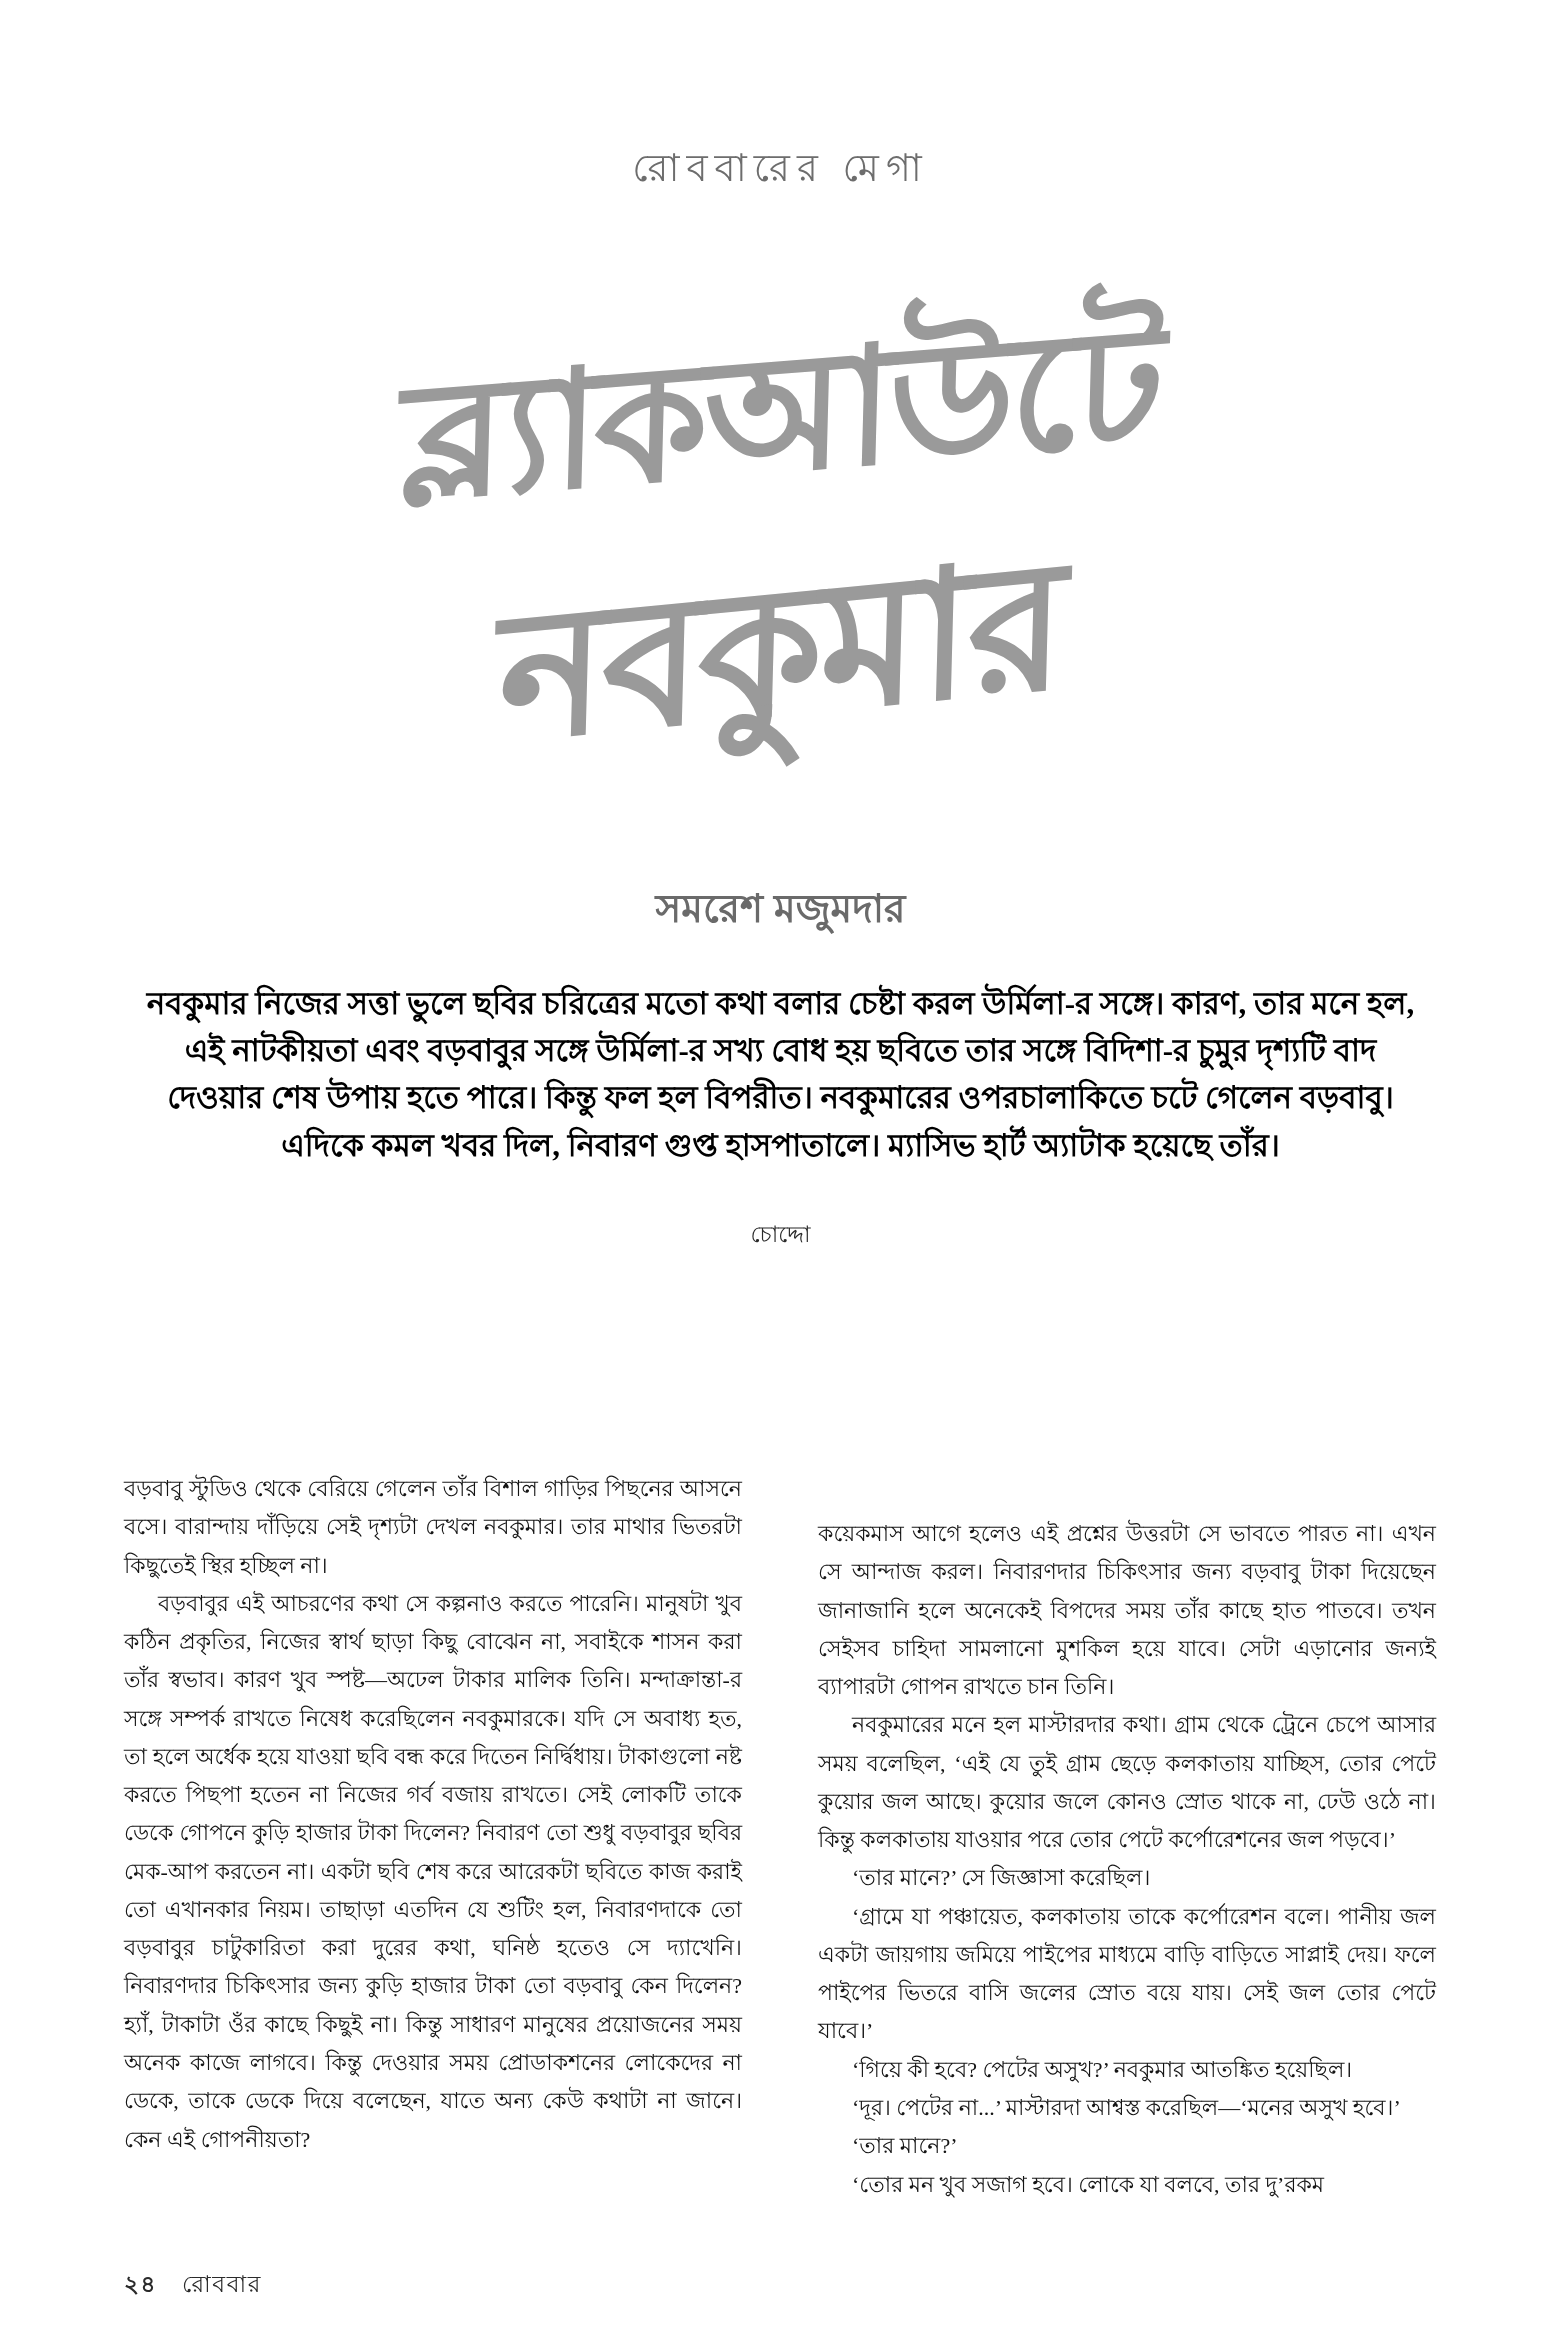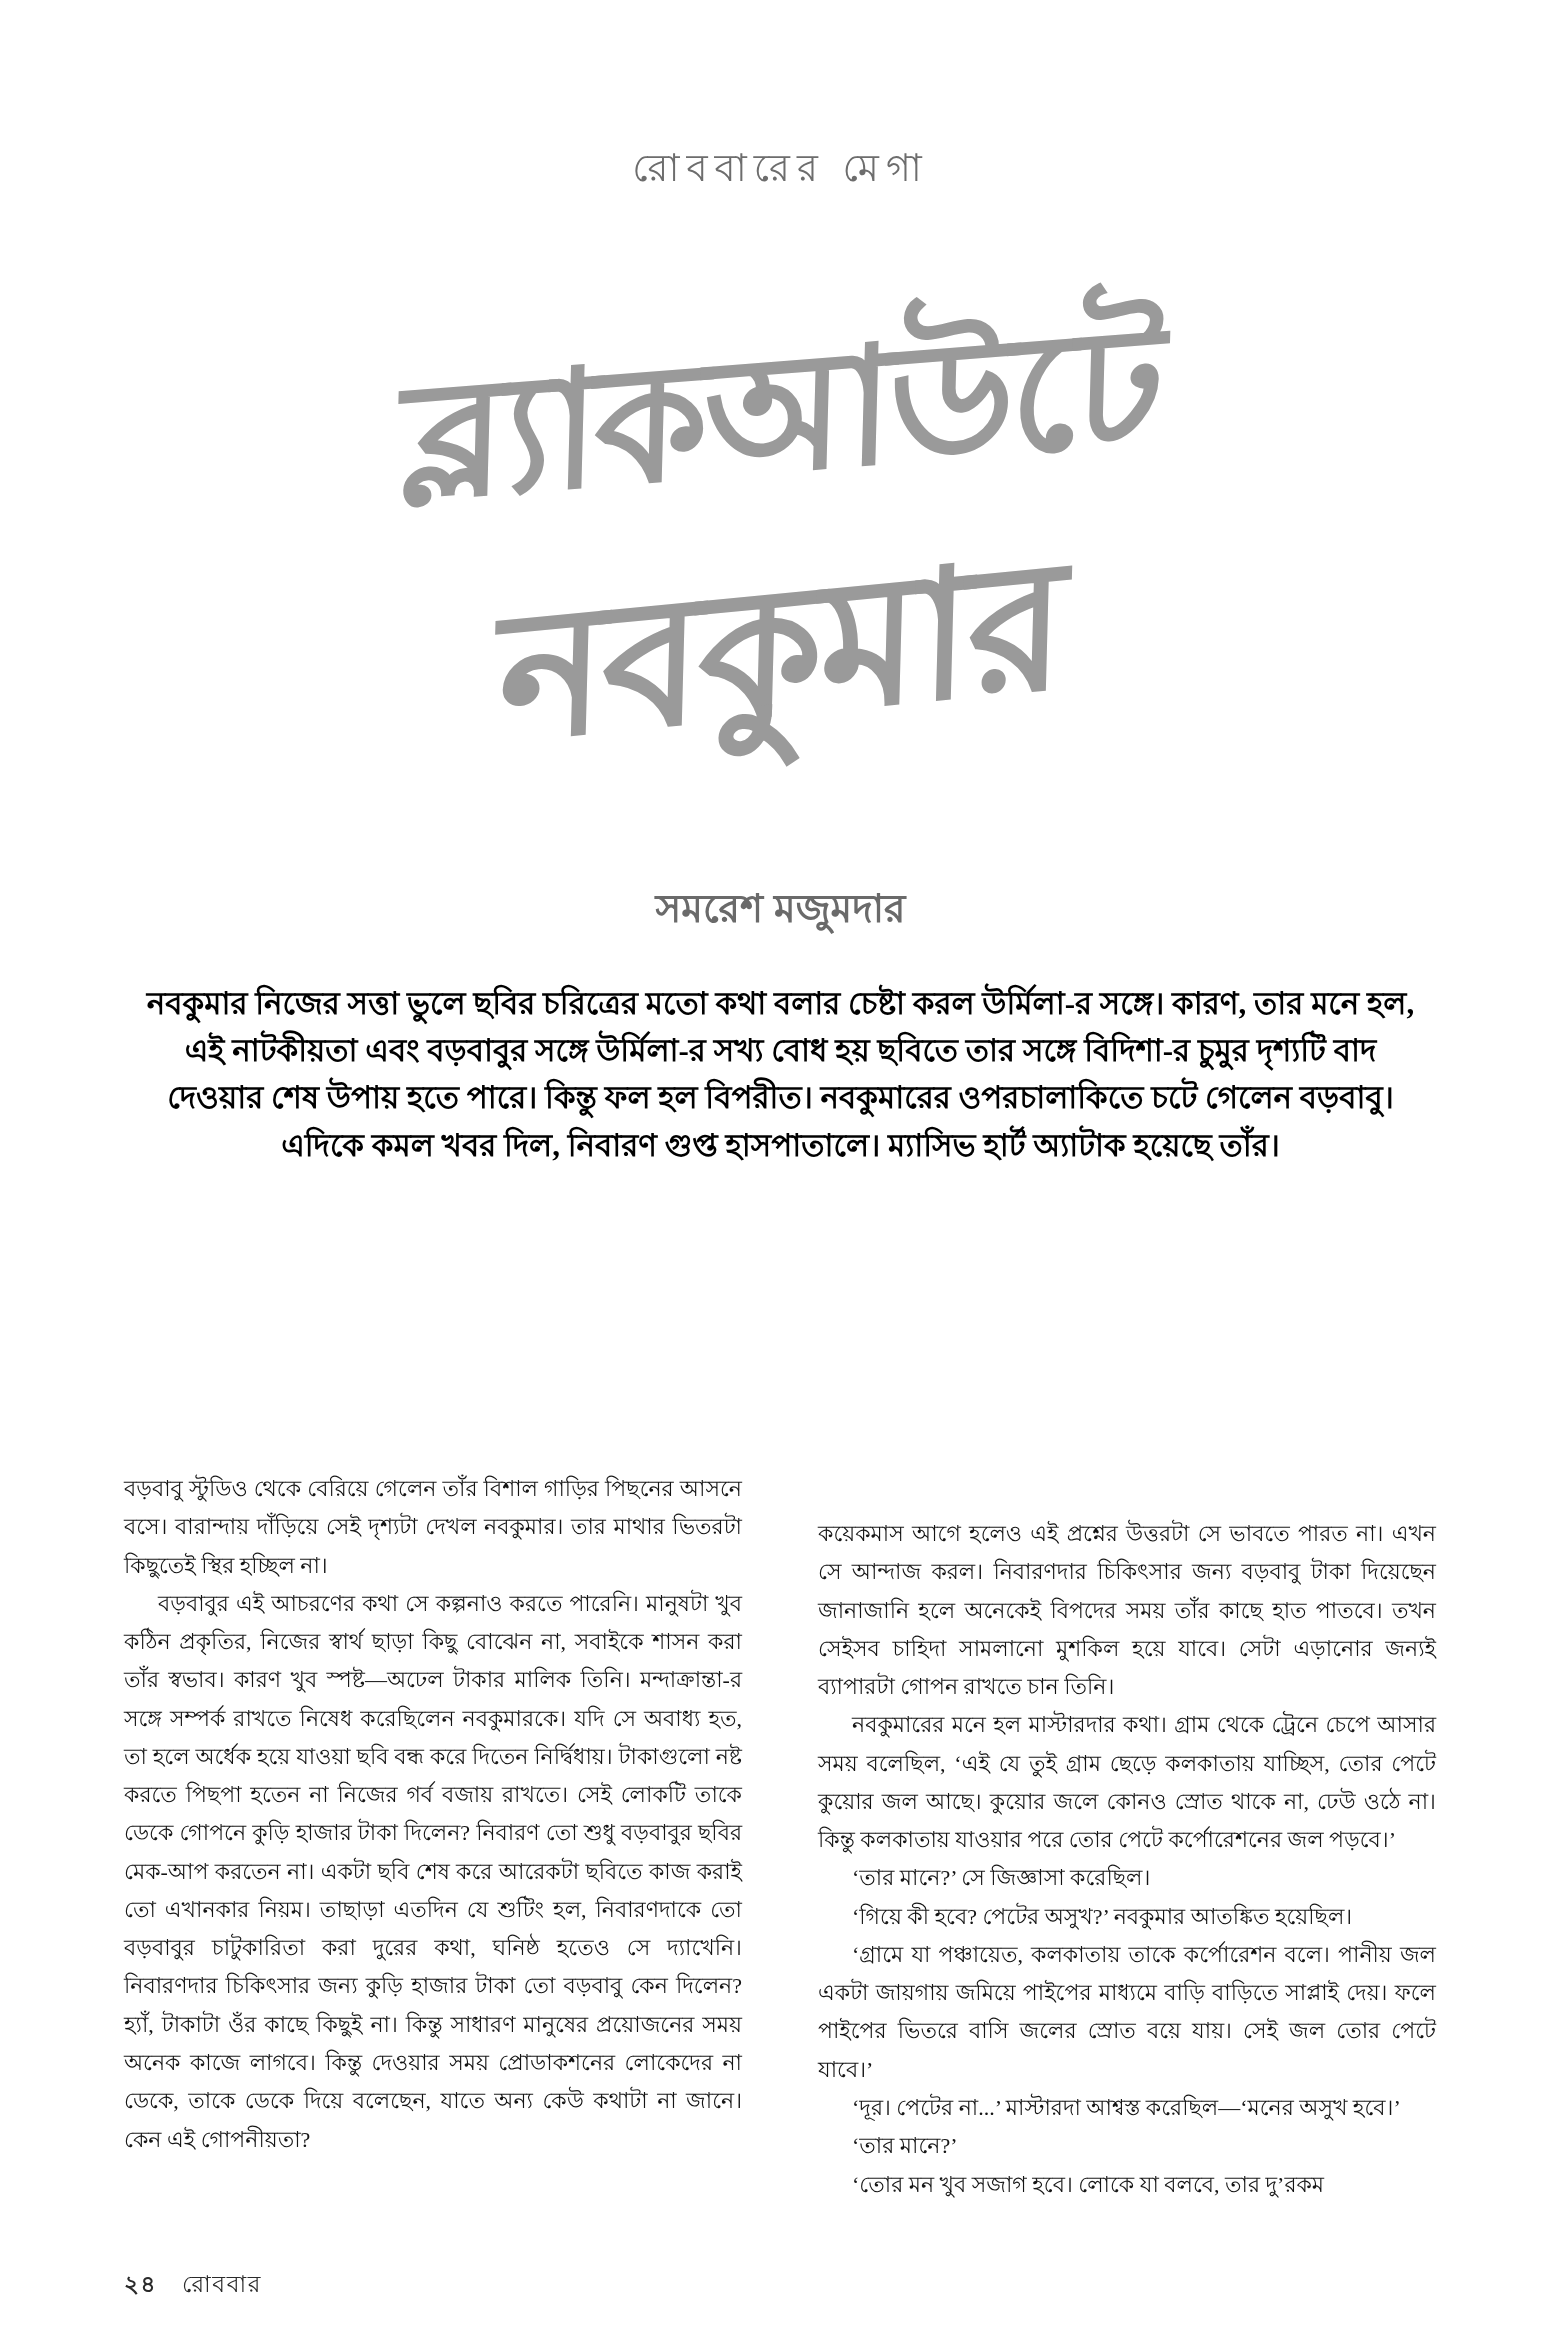--- a/index.html
+++ b/index.html
@@ -141,32 +141,33 @@
 
   <div class="logo-wrap">
     <div class="logo-line logo-line-1">ব্ল্যাকআউটে</div>
     <div class="logo-line logo-line-2">নবকুমার</div>
   </div>
 
   <div class="byline">সমরেশ মজুমদার</div>
 
   <div class="standfirst">নবকুমার নিজের সত্তা ভুলে ছবির চরিত্রের মতো কথা বলার চেষ্টা করল উর্মিলা-র সঙ্গে। কারণ, তার মনে হল, এই নাটকীয়তা এবং বড়বাবুর সঙ্গে উর্মিলা-র সখ্য বোধ হয় ছবিতে তার সঙ্গে বিদিশা-র চুমুর দৃশ্যটি বাদ দেওয়ার শেষ উপায় হতে পারে। কিন্তু ফল হল বিপরীত। নবকুমারের ওপরচালাকিতে চটে গেলেন বড়বাবু। এদিকে কমল খবর দিল, নিবারণ গুপ্ত হাসপাতালে। ম্যাসিভ হার্ট অ্যাটাক হয়েছে তাঁর।</div>
 
+  <div class="chapter">চোদ্দো</div>
 
   <div class="columns">
     <div class="col col-left">
       <p>বড়বাবু স্টুডিও থেকে বেরিয়ে গেলেন তাঁর বিশাল গাড়ির পিছনের আসনে বসে। বারান্দায় দাঁড়িয়ে সেই দৃশ্যটা দেখল নবকুমার। তার মাথার ভিতরটা কিছুতেই স্থির হচ্ছিল না।</p>
       <p class="indent">বড়বাবুর এই আচরণের কথা সে কল্পনাও করতে পারেনি। মানুষটা খুব কঠিন প্রকৃতির, নিজের স্বার্থ ছাড়া কিছু বোঝেন না, সবাইকে শাসন করা তাঁর স্বভাব। কারণ খুব স্পষ্ট—অঢেল টাকার মালিক তিনি। মন্দাক্রান্তা-র সঙ্গে সম্পর্ক রাখতে নিষেধ করেছিলেন নবকুমারকে। যদি সে অবাধ্য হত, তা হলে অর্ধেক হয়ে যাওয়া ছবি বন্ধ করে দিতেন নির্দ্বিধায়। টাকাগুলো নষ্ট করতে পিছপা হতেন না নিজের গর্ব বজায় রাখতে। সেই লোকটি তাকে ডেকে গোপনে কুড়ি হাজার টাকা দিলেন? নিবারণ তো শুধু বড়বাবুর ছবির মেক-আপ করতেন না। একটা ছবি শেষ করে আরেকটা ছবিতে কাজ করাই তো এখানকার নিয়ম। তাছাড়া এতদিন যে শুটিং হল, নিবারণদাকে তো বড়বাবুর চাটুকারিতা করা দুরের কথা, ঘনিষ্ঠ হতেও সে দ্যাখেনি। নিবারণদার চিকিৎসার জন্য কুড়ি হাজার টাকা তো বড়বাবু কেন দিলেন? হ্যাঁ, টাকাটা ওঁর কাছে কিছুই না। কিন্তু সাধারণ মানুষের প্রয়োজনের সময় অনেক কাজে লাগবে। কিন্তু দেওয়ার সময় প্রোডাকশনের লোকেদের না ডেকে, তাকে ডেকে দিয়ে বলেছেন, যাতে অন্য কেউ কথাটা না জানে। কেন এই গোপনীয়তা?</p>
     </div>
     <div class="col col-right">
       <p>কয়েকমাস আগে হলেও এই প্রশ্নের উত্তরটা সে ভাবতে পারত না। এখন সে আন্দাজ করল। নিবারণদার চিকিৎসার জন্য বড়বাবু টাকা দিয়েছেন জানাজানি হলে অনেকেই বিপদের সময় তাঁর কাছে হাত পাতবে। তখন সেইসব চাহিদা সামলানো মুশকিল হয়ে যাবে। সেটা এড়ানোর জন্যই ব্যাপারটা গোপন রাখতে চান তিনি।</p>
       <p class="indent">নবকুমারের মনে হল মাস্টারদার কথা। গ্রাম থেকে ট্রেনে চেপে আসার সময় বলেছিল, ‘এই যে তুই গ্রাম ছেড়ে কলকাতায় যাচ্ছিস, তোর পেটে কুয়োর জল আছে। কুয়োর জলে কোনও স্রোত থাকে না, ঢেউ ওঠে না। কিন্তু কলকাতায় যাওয়ার পরে তোর পেটে কর্পোরেশনের জল পড়বে।’</p>
       <p class="indent">‘তার মানে?’ সে জিজ্ঞাসা করেছিল।</p>
+      <p class="indent">‘গ্রামে যা পঞ্চায়েত, কলকাতায় তাকে কর্পোরেশন বলে। পানীয় জল একটা জায়গায় জমিয়ে পাইপের মাধ্যমে বাড়ি বাড়িতে সাপ্লাই দেয়। ফলে পাইপের ভিতরে বাসি জলের স্রোত বয়ে যায়। সেই জল তোর পেটে যাবে।’</p>
       <p class="indent">‘গিয়ে কী হবে? পেটের অসুখ?’ নবকুমার আতঙ্কিত হয়েছিল।</p>
-      <p class="indent">‘গ্রামে যা পঞ্চায়েত, কলকাতায় তাকে কর্পোরেশন বলে। পানীয় জল একটা জায়গায় জমিয়ে পাইপের মাধ্যমে বাড়ি বাড়িতে সাপ্লাই দেয়। ফলে পাইপের ভিতরে বাসি জলের স্রোত বয়ে যায়। সেই জল তোর পেটে যাবে।’</p>
       <p class="indent">‘দূর। পেটের না...’ মাস্টারদা আশ্বস্ত করেছিল—‘মনের অসুখ হবে।’</p>
       <p class="indent">‘তার মানে?’</p>
       <p class="indent">‘তোর মন খুব সজাগ হবে। লোকে যা বলবে, তার দু’রকম</p>
     </div>
   </div>
 
   <div class="folio">
     <span class="num">২৪</span><span>রোববার</span>
   </div>
 

